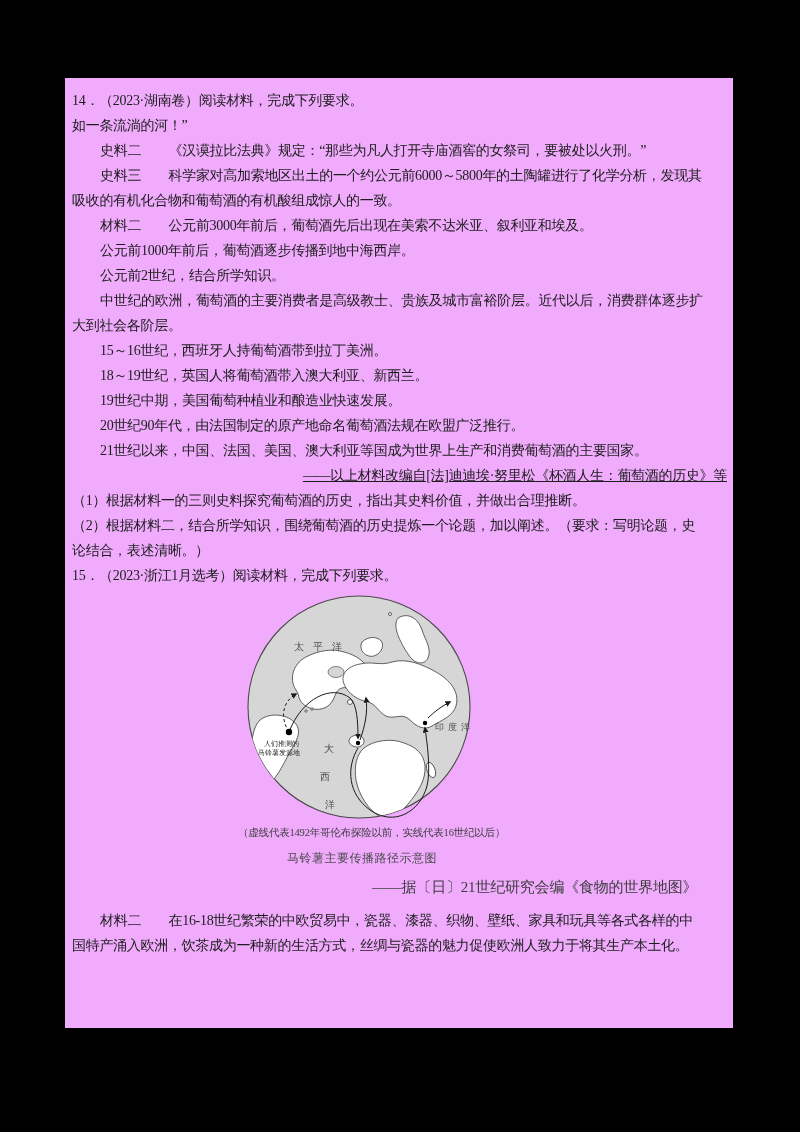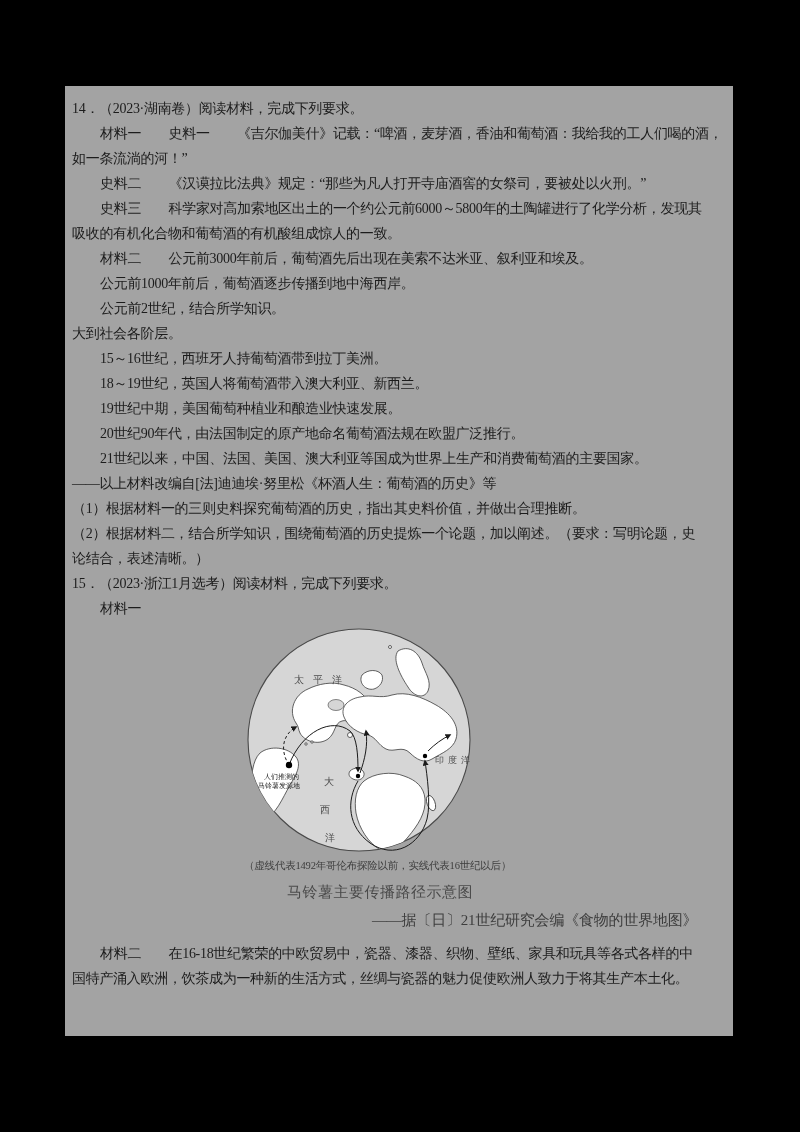--- a/index.html
+++ b/index.html
@@ -5,85 +5,83 @@
   html,body{margin:0;padding:0;}
   body{
     width:800px;height:1132px;
     background:#000;
     position:relative;
     font-family:"Liberation Serif","DejaVu Serif",serif;
   }
   .paper{
     position:absolute;left:65px;top:78px;
     width:668px;height:950px;
-    background:#a3a3a3;
+    background:#f0abfc;
     overflow:hidden;
     color:#1c1c1c;
-    margin-top:8px;
   }
   .content{padding:10px 6px 0 7px;}
   .ln{
     margin:0;
     font-size:14px;
     line-height:25px;
     letter-spacing:-0.3px;
     white-space:nowrap;
   }
   .ind{text-indent:28px;}
-  .right{text-align:left;}
+  .right{text-align:right;text-decoration:underline;}
   
   .figure{
     position:relative;
     width:100%;
     height:320px;
   }
   .map-svg{position:absolute;left:172px;top:2px;}
   .fig-note{
-    position:absolute;left:172px;top:238px;
+    position:absolute;left:166px;top:238px;
     font-size:10.5px;color:#3d3d3d;letter-spacing:-0.2px;white-space:nowrap;
   }
   .fig-caption{
     position:absolute;left:215px;top:262px;
-    font-size:15px;color:#4a4a4a;letter-spacing:0.5px;white-space:nowrap;
+    font-size:12px;color:#4a4a4a;letter-spacing:0.5px;white-space:nowrap;
   }
   .fig-attribution{
     position:absolute;left:300px;top:290px;
     font-size:15px;color:#3d3d3d;letter-spacing:-0.2px;white-space:nowrap;
   }
   .map-label{fill:#4d4d4d;font-family:"Liberation Serif","DejaVu Serif",serif;}
   .map-tinylabel{fill:#222;font-family:"Liberation Serif","DejaVu Serif",serif;}
 </style>
 </head>
 <body>
 
 <div class="paper">
   <div class="content">
 
     <p class="ln">14．（2023·湖南卷）阅读材料，完成下列要求。</p>
-    <p class="ln ind">材料一　　史料一　　《吉尔伽美什》记载：“啤酒，麦芽酒，香油和葡萄酒：我给我的工人们喝的酒，</p>
     <p class="ln">如一条流淌的河！”</p>
     <p class="ln ind">史料二　　《汉谟拉比法典》规定：“那些为凡人打开寺庙酒窖的女祭司，要被处以火刑。”</p>
     <p class="ln ind">史料三　　科学家对高加索地区出土的一个约公元前6000～5800年的土陶罐进行了化学分析，发现其</p>
     <p class="ln">吸收的有机化合物和葡萄酒的有机酸组成惊人的一致。</p>
     <p class="ln ind">材料二　　公元前3000年前后，葡萄酒先后出现在美索不达米亚、叙利亚和埃及。</p>
     <p class="ln ind">公元前1000年前后，葡萄酒逐步传播到地中海西岸。</p>
     <p class="ln ind">公元前2世纪，结合所学知识。</p>
+    <p class="ln ind">中世纪的欧洲，葡萄酒的主要消费者是高级教士、贵族及城市富裕阶层。近代以后，消费群体逐步扩</p>
     <p class="ln">大到社会各阶层。</p>
     <p class="ln ind">15～16世纪，西班牙人持葡萄酒带到拉丁美洲。</p>
     <p class="ln ind">18～19世纪，英国人将葡萄酒带入澳大利亚、新西兰。</p>
     <p class="ln ind">19世纪中期，美国葡萄种植业和酿造业快速发展。</p>
     <p class="ln ind">20世纪90年代，由法国制定的原产地命名葡萄酒法规在欧盟广泛推行。</p>
     <p class="ln ind">21世纪以来，中国、法国、美国、澳大利亚等国成为世界上生产和消费葡萄酒的主要国家。</p>
     <p class="ln right">——以上材料改编自[法]迪迪埃·努里松《杯酒人生：葡萄酒的历史》等</p>
     <p class="ln">（1）根据材料一的三则史料探究葡萄酒的历史，指出其史料价值，并做出合理推断。</p>
     <p class="ln">（2）根据材料二，结合所学知识，围绕葡萄酒的历史提炼一个论题，加以阐述。（要求：写明论题，史</p>
     <p class="ln">论结合，表述清晰。）</p>
 
     <p class="ln">15．（2023·浙江1月选考）阅读材料，完成下列要求。</p>
-    <p class="ln ind">材料一</p>
 
     <div class="figure">
       <svg class="map-svg" width="230" height="238" viewBox="0 0 230 238" xmlns="http://www.w3.org/2000/svg">
         <defs>
           <clipPath id="globeClip">
               <circle cx="115" cy="117" r="111"></circle>
             </clipPath>
           <marker id="arr" markerWidth="7" markerHeight="7" refX="4.5" refY="3" orient="auto">
             <path d="M0,0 L6,3 L0,6 Z" fill="#1a1a1a"></path>
           </marker>

